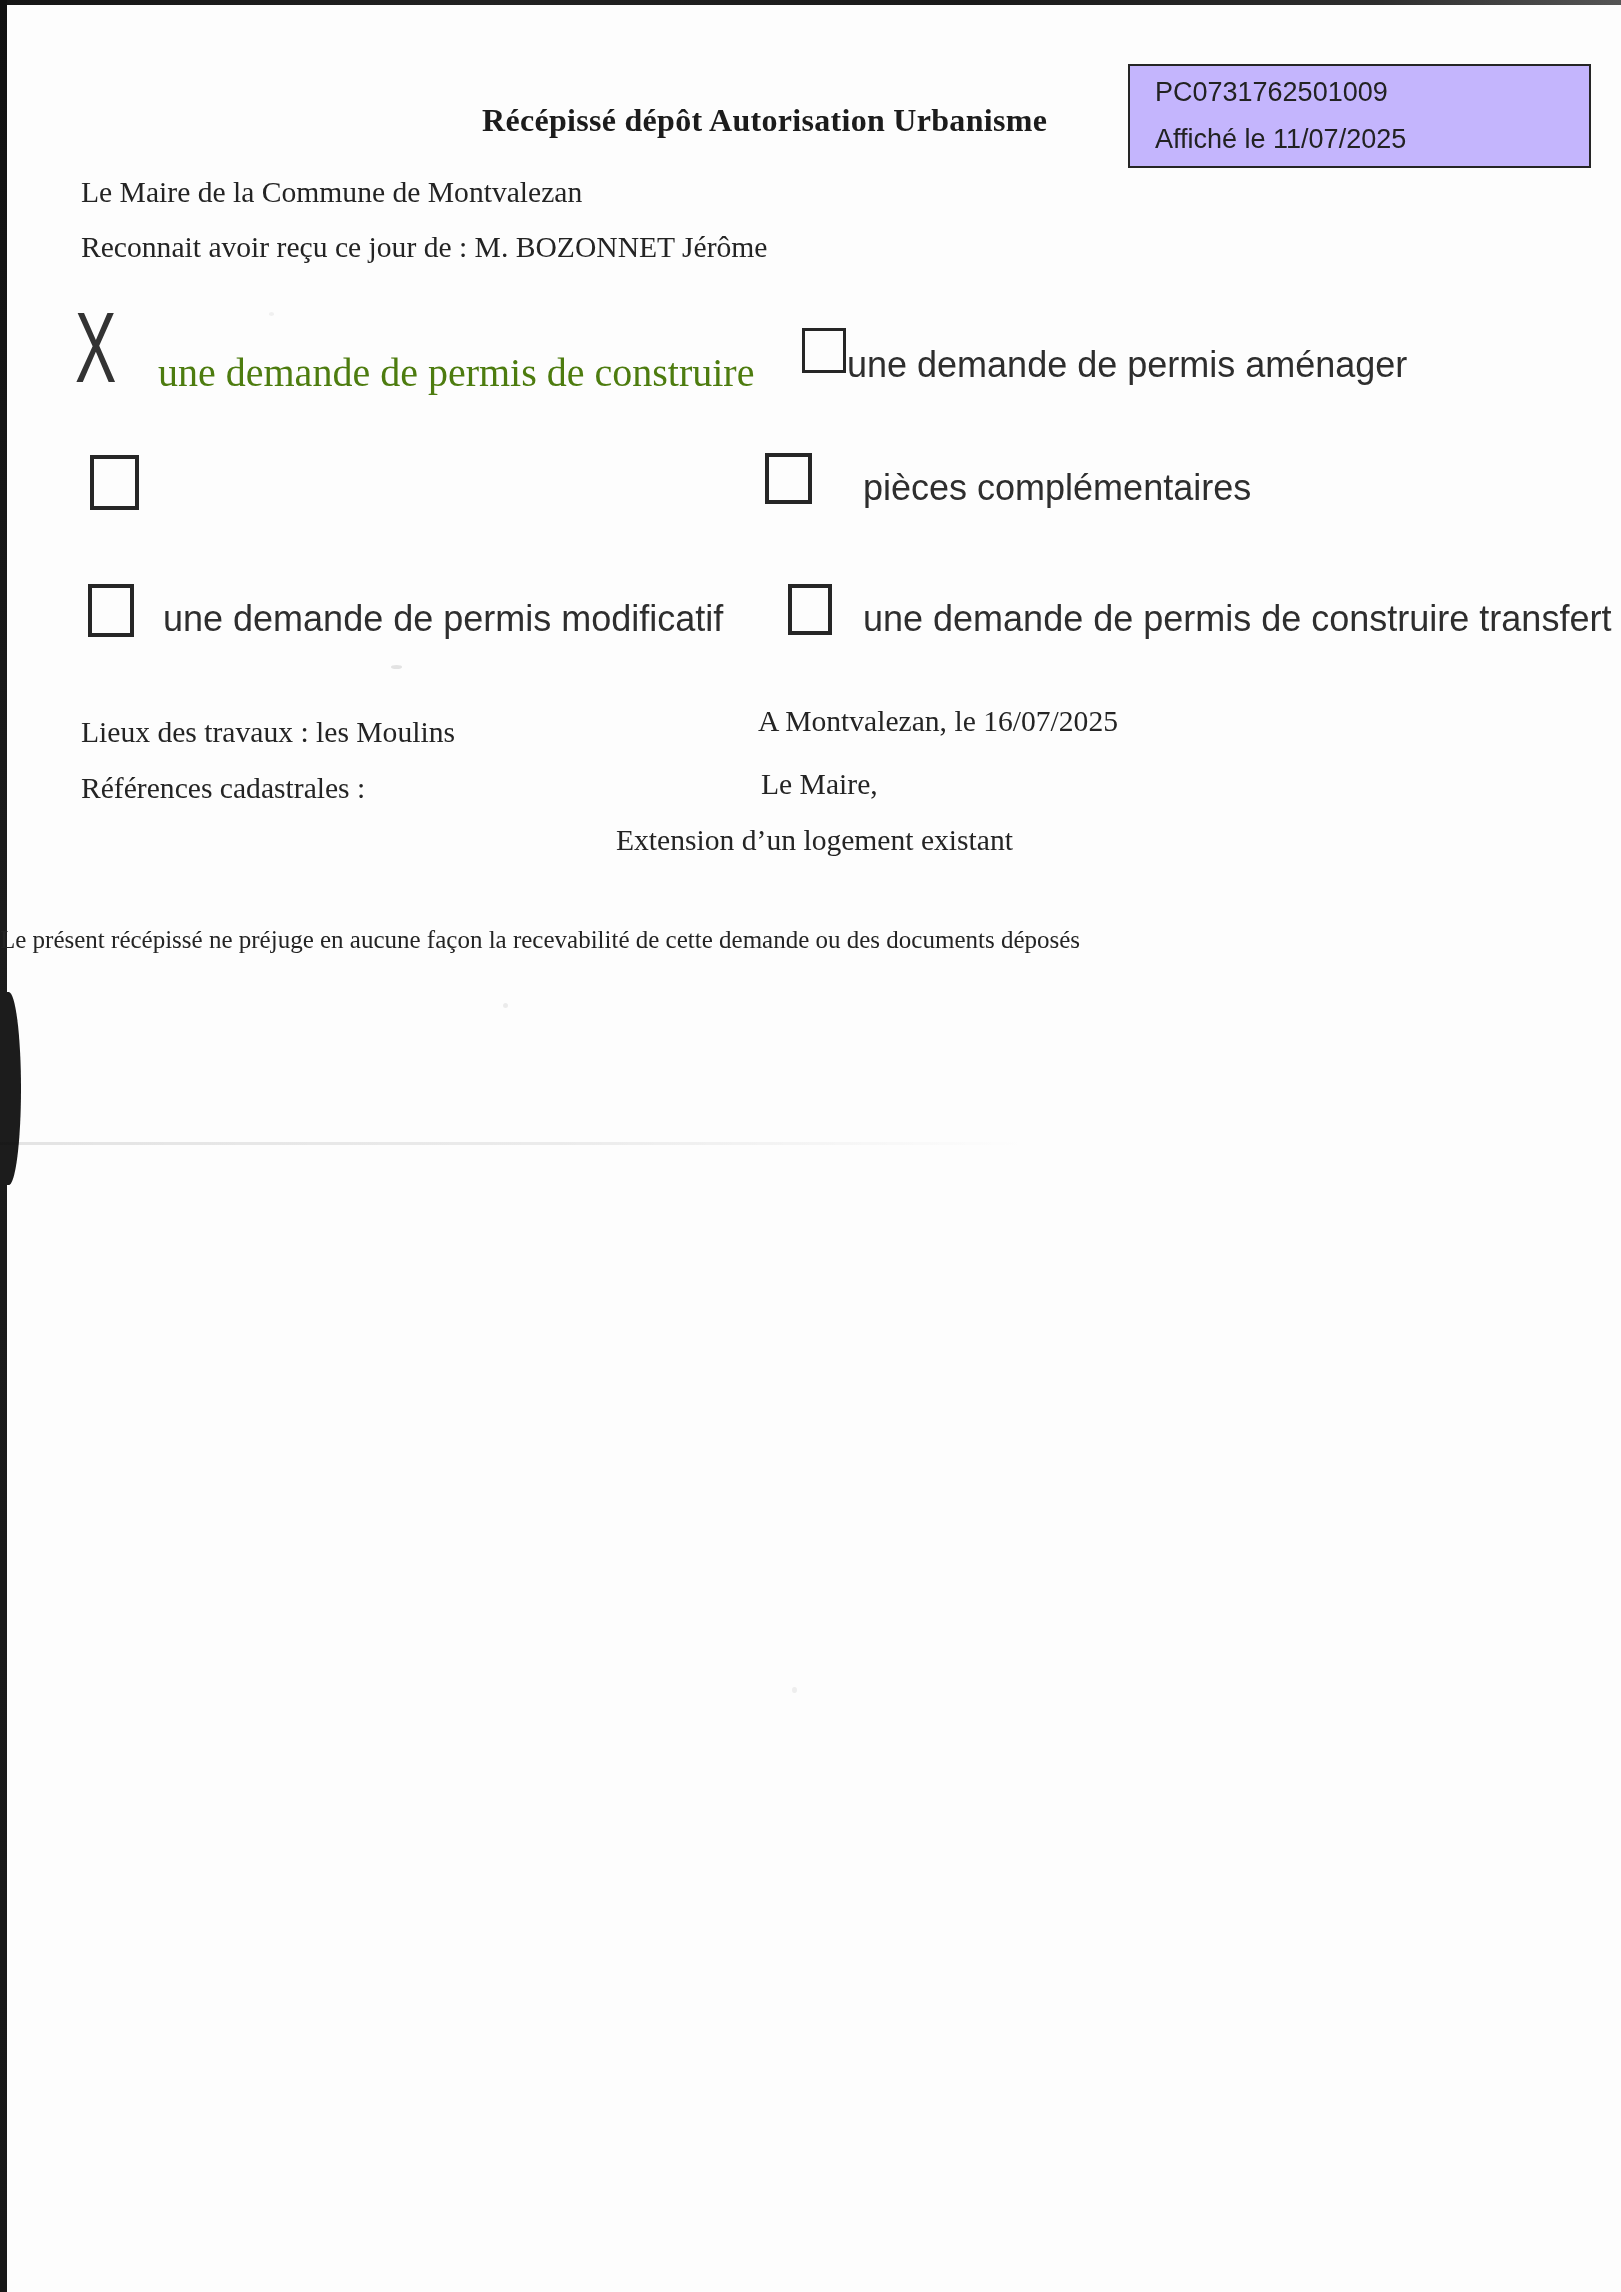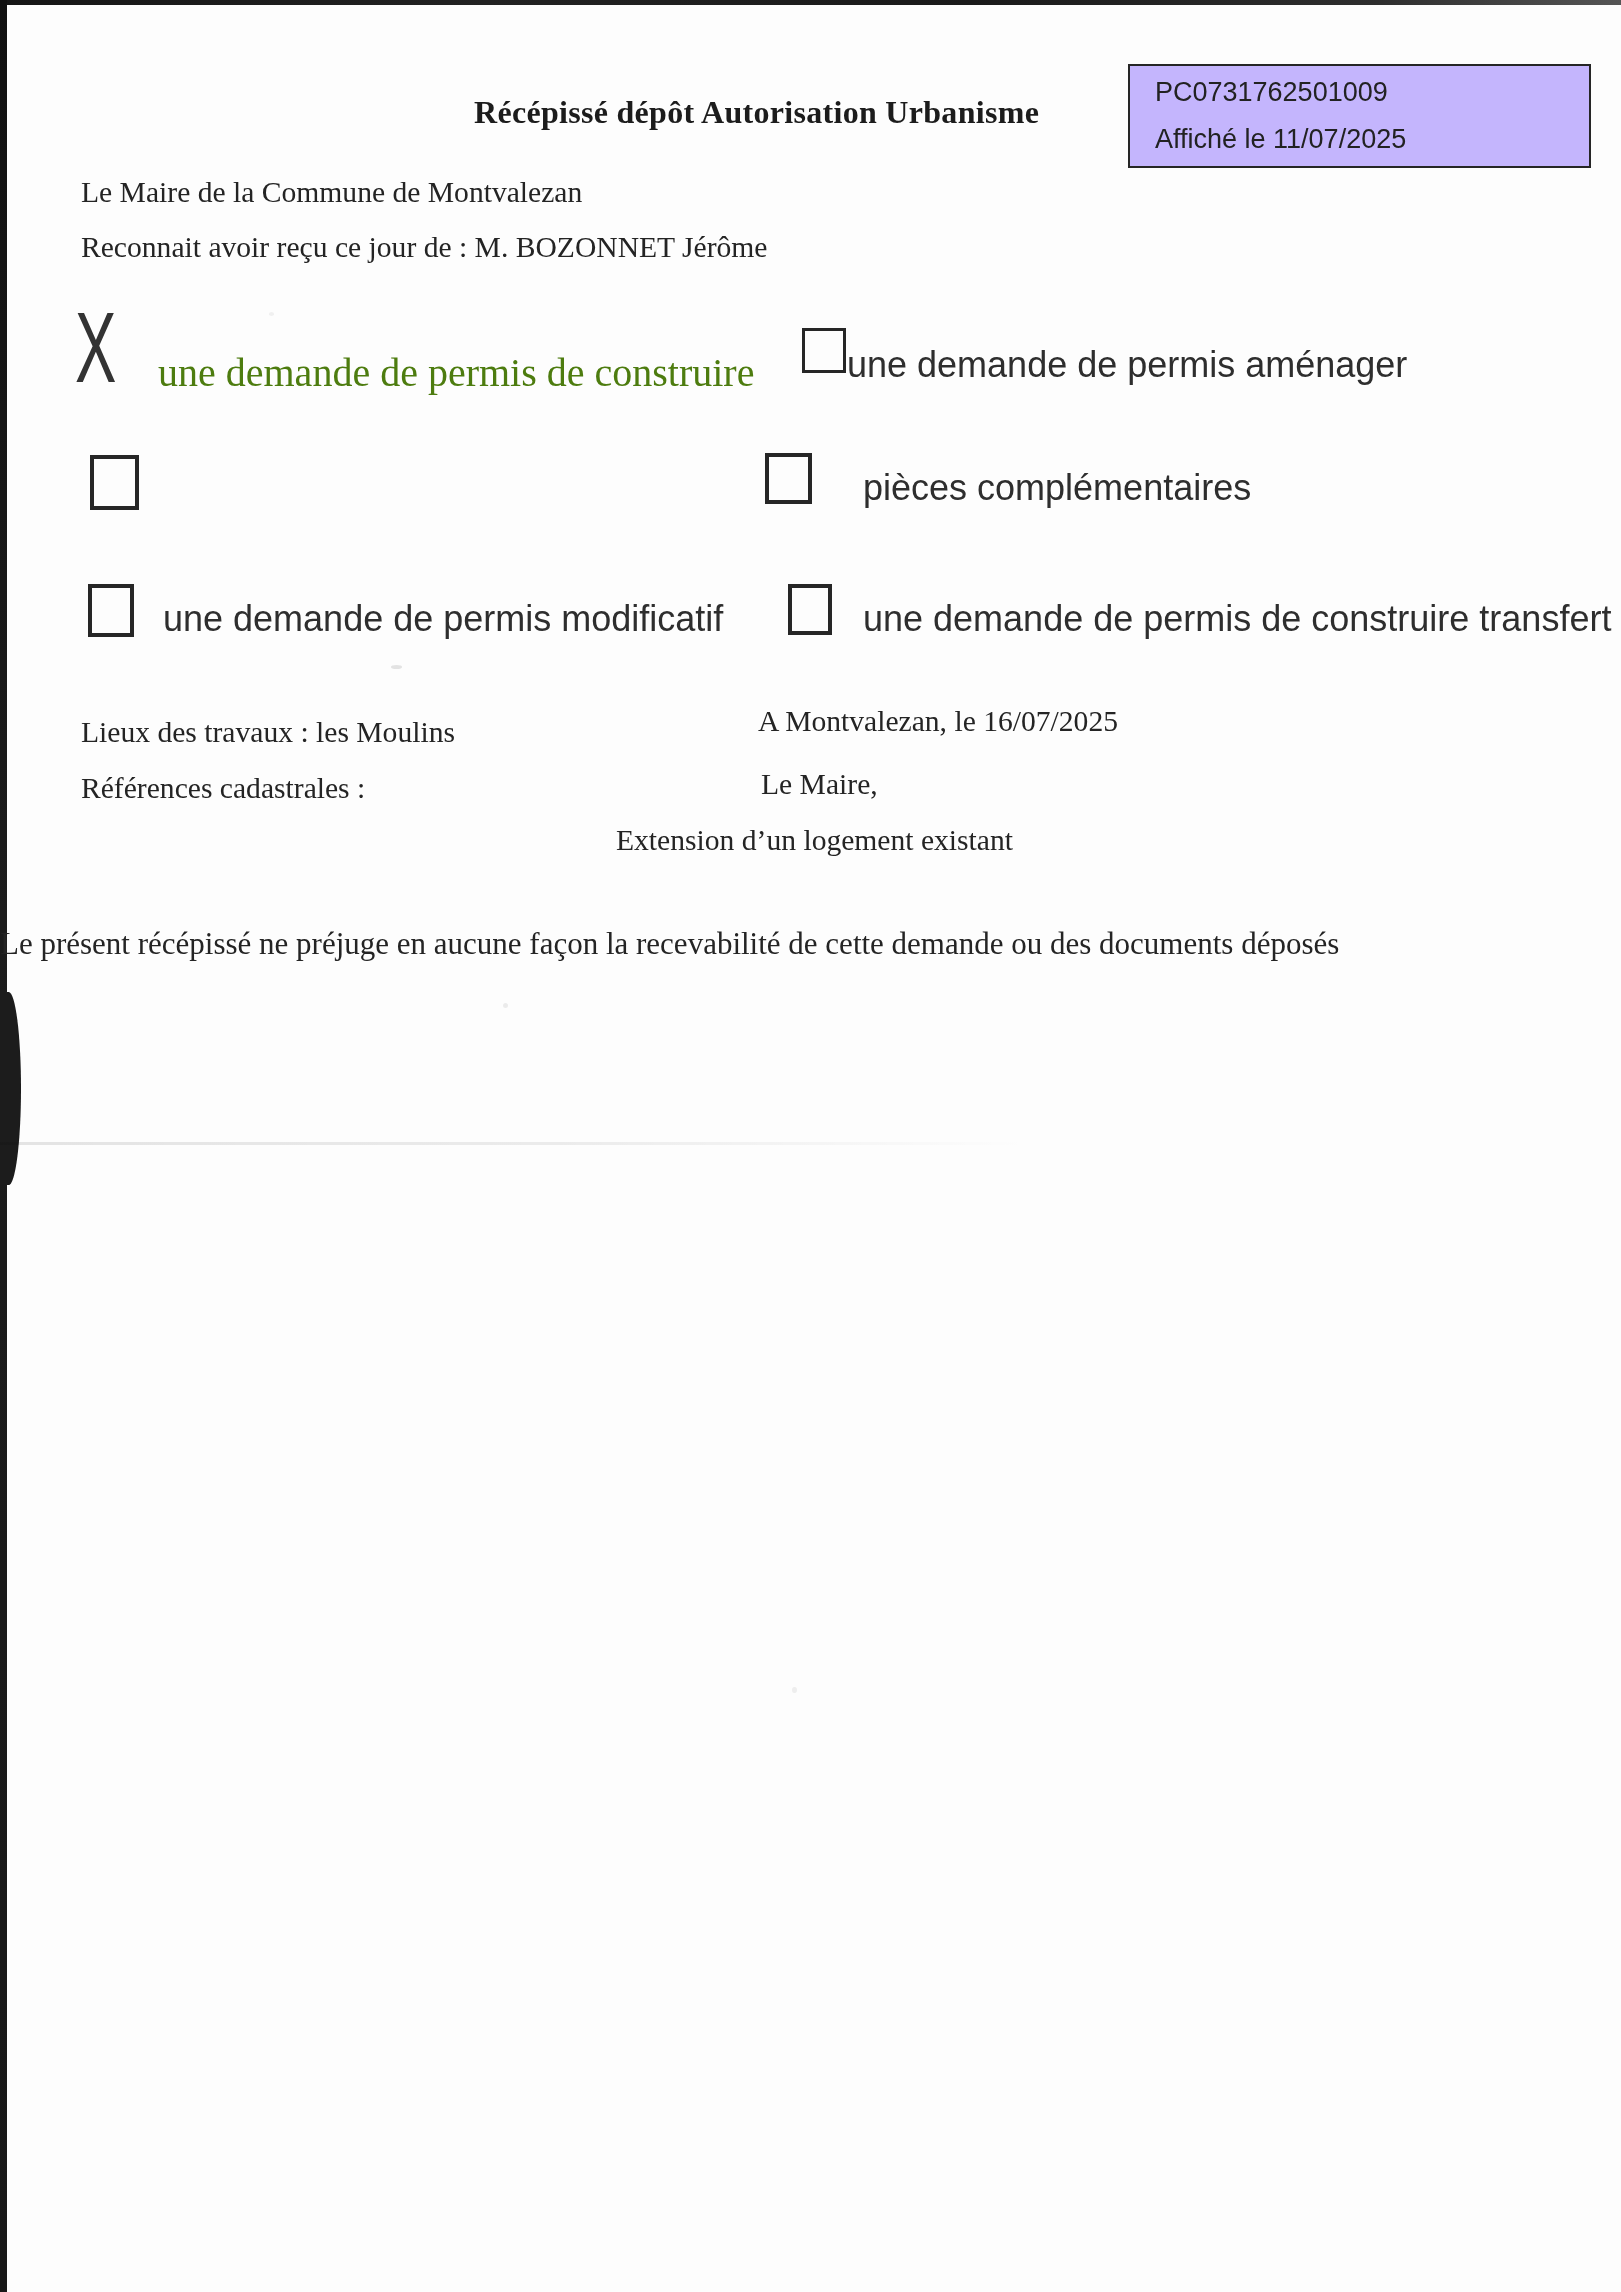--- a/index.html
+++ b/index.html
@@ -21,21 +21,21 @@
   .crease{position:absolute;left:0;top:1142px;width:1030px;height:2.7px;
     background:linear-gradient(to right,rgba(0,0,0,0.10),rgba(0,0,0,0.07) 55%,rgba(0,0,0,0) 100%);}
   .speck{position:absolute;background:rgba(0,0,0,0.12);border-radius:50%;}
   .speck.s1{left:391px;top:665px;width:10.7px;height:3.6px;background:rgba(0,0,0,0.10);}
   .speck.s2{left:503px;top:1003px;width:5.4px;height:5.4px;background:rgba(0,0,0,0.07);}
   .speck.s3{left:792px;top:1687px;width:4.5px;height:6.3px;background:rgba(0,0,0,0.06);}
   .speck.s4{left:269px;top:312px;width:5.4px;height:3.6px;background:rgba(0,0,0,0.05);}
 
   
   .title{
-    position:absolute;left:466px;top:86px;margin:8px;
+    position:absolute;left:466px;top:86px;margin:16px;
     font-size:32px;font-weight:bold;letter-spacing:0.3px;color:#1c1c1c;
   }
   .stamp-box{
     position:absolute;left:1128px;top:64px;width:459px;height:100px;
     border:2.7px solid #262626;background:#c4b5fd;
     font-family:"Liberation Sans","DejaVu Sans",sans-serif;
     font-size:27px;color:#222;
   }
   .stamp-box .line{position:absolute;left:25px;white-space:nowrap;}
   .stamp-box .line.ref{top:10.7px;}
@@ -69,21 +69,21 @@
   .lbl-transfert{left:863px;top:598px;}
 
   .works{left:81px;top:716px;text-align:right;}
   .citydate{left:758px;top:697px;margin-top:8px;}
   .cadastral{left:81px;top:772px;}
   .signatory{left:761px;top:768px;}
   .project{left:616px;top:824px;}
 
   .footer-note{
     position:absolute;left:0;top:926px;width:1321px;margin:0;
-    text-align:left;font-size:31px;color:#242424;white-space:nowrap;
+    text-align:left;font-size:25px;color:#242424;white-space:nowrap;
   }
 </style>
 </head>
 <body>
 
 <div class="page">
 
   <div class="edge-top"></div>
   <div class="edge-left"></div>
   <div class="edge-left-bulge"></div>

